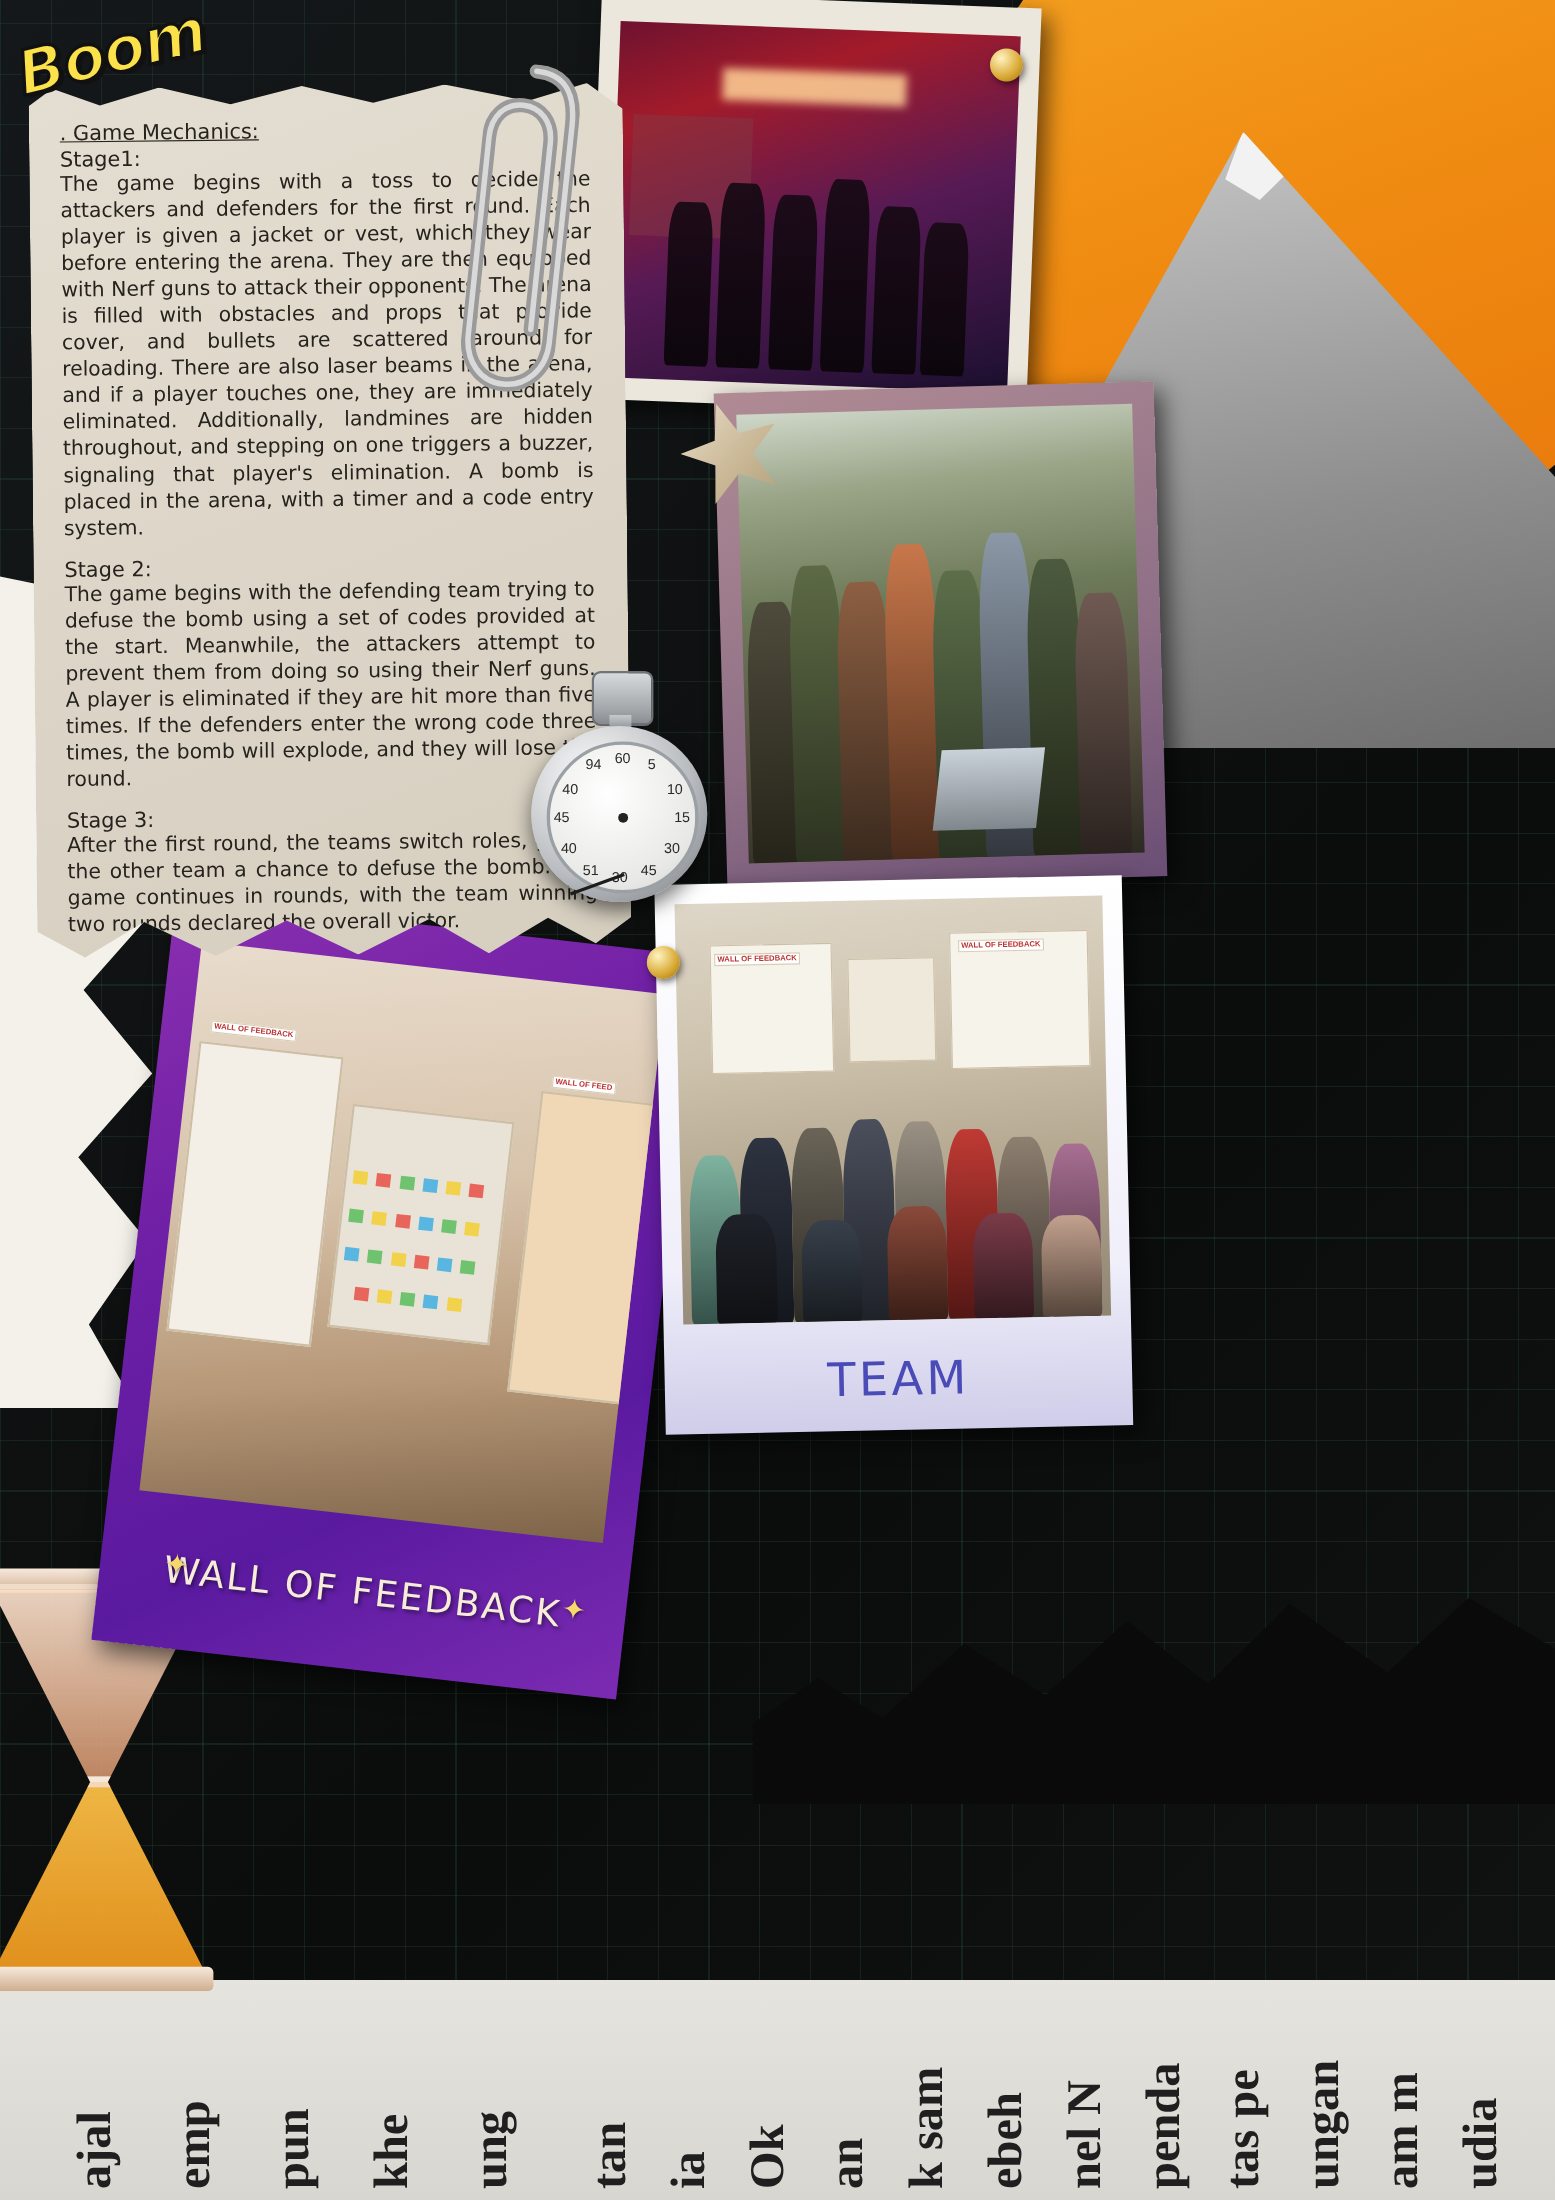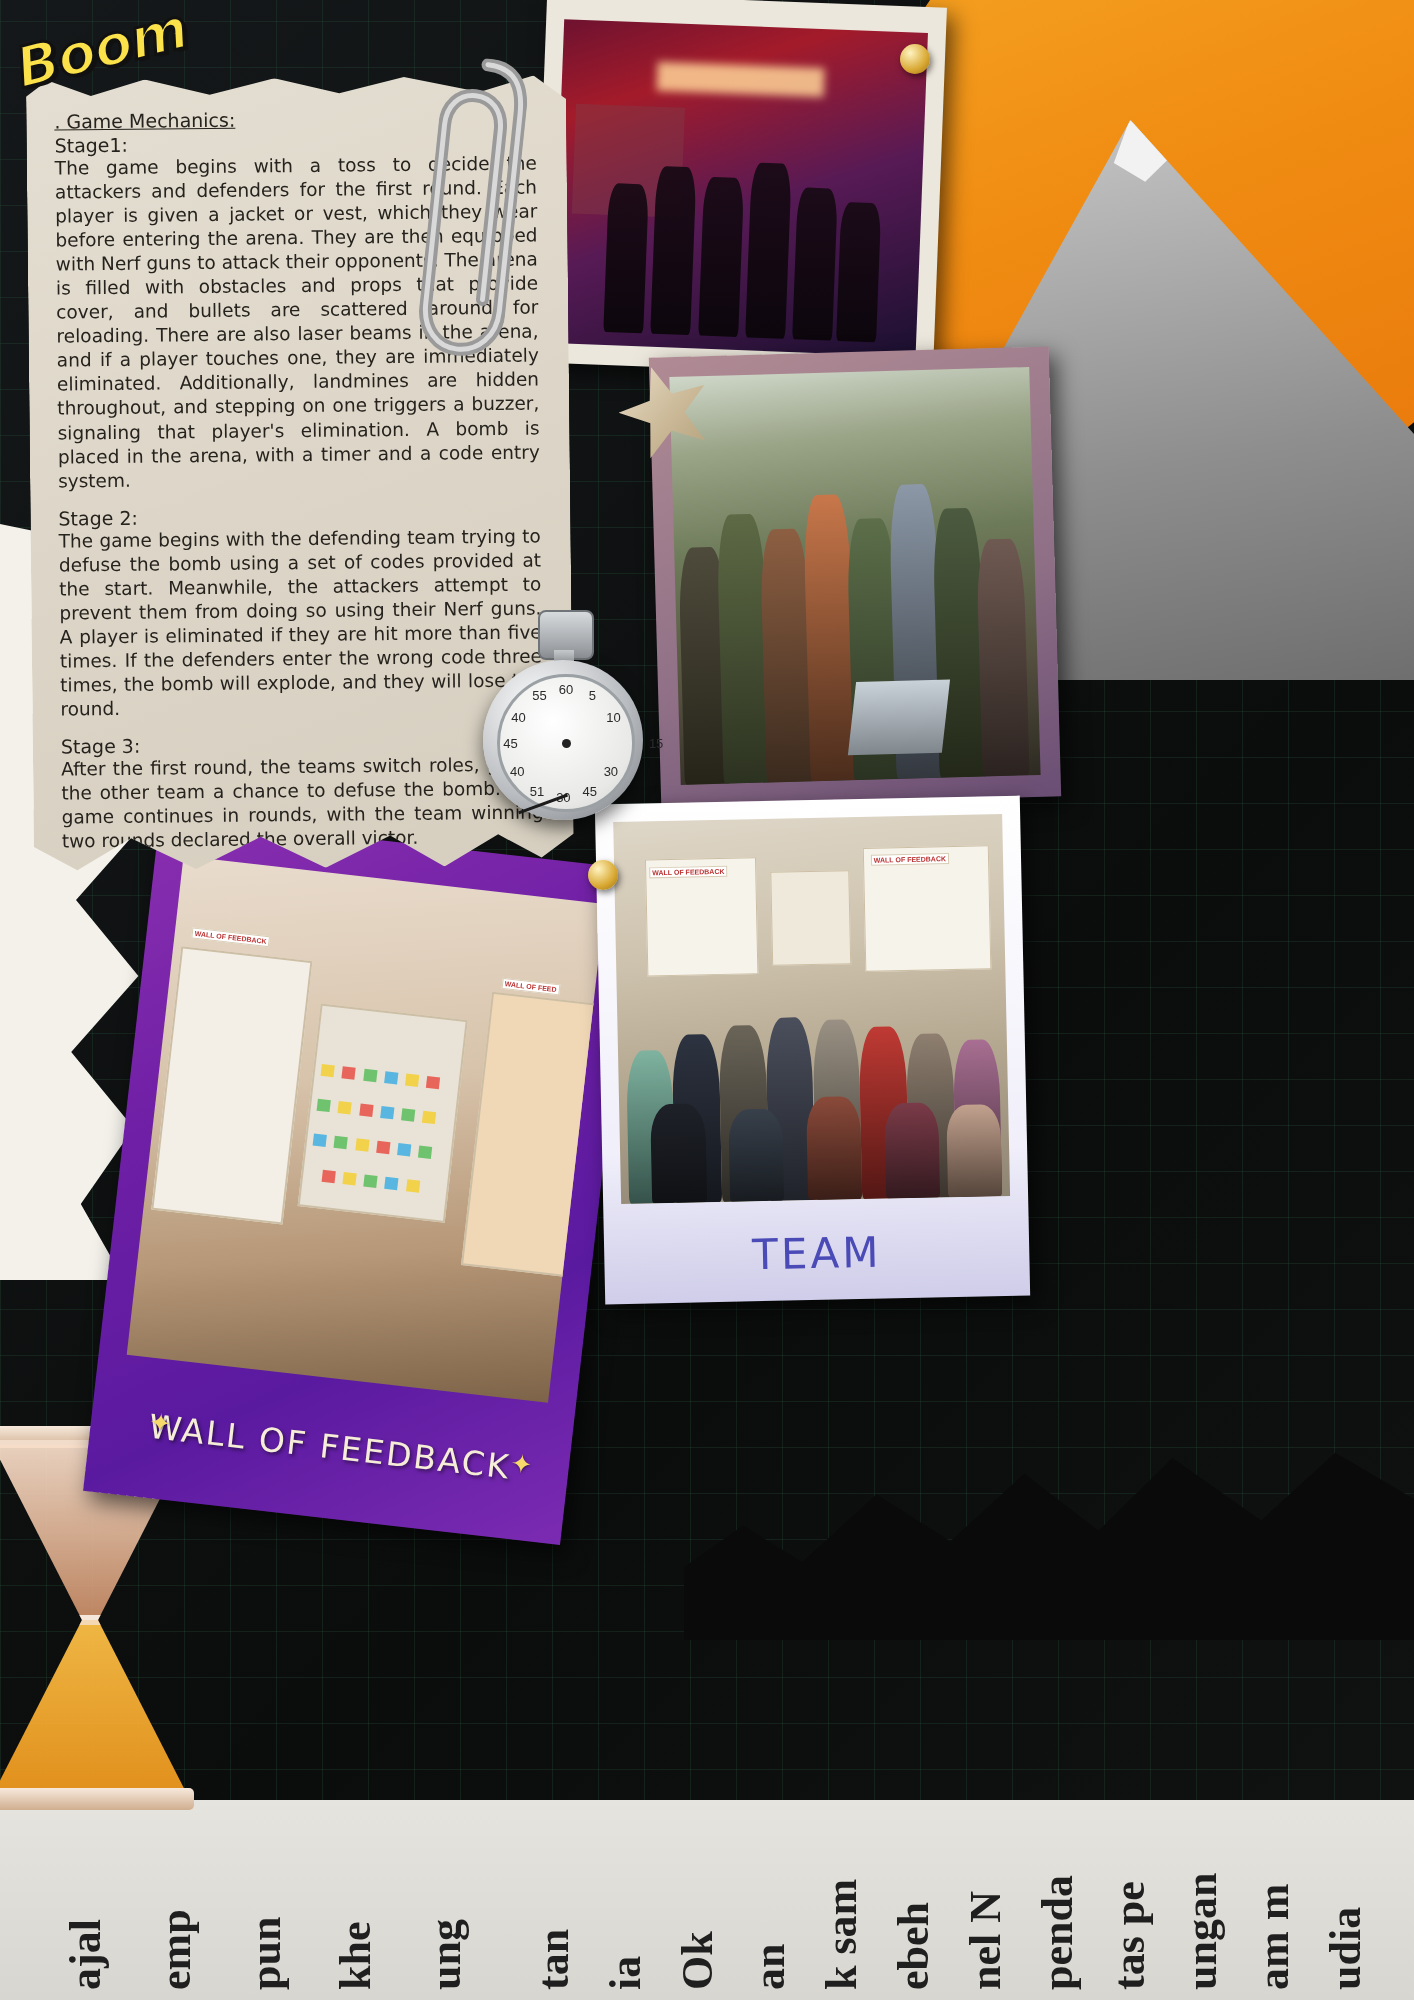--- a/index.html
+++ b/index.html
@@ -499,29 +499,29 @@
     </div>
 
   <div class="watch">
     <div class="crown"></div>
     <div class="stem"></div>
     <div class="body">
       <div class="face">
         <div class="num" style="left:50%;  top:9%;">60</div>
         <div class="num" style="left:70%;  top:14%;">5</div>
         <div class="num" style="left:86%;  top:30%;">10</div>
-        <div class="num" style="left:91%;  top:50%;margin-left:36px;">15</div>
+        <div class="num" style="left:91%;  top:50%;">15</div>
         <div class="num" style="left:84%;  top:71%;">30</div>
         <div class="num" style="left:68%;  top:86%;">45</div>
         <div class="num" style="left:48%;  top:91%;">30</div>
         <div class="num" style="left:28%;  top:86%;">51</div>
         <div class="num" style="left:13%;  top:71%;">40</div>
         <div class="num" style="left:8%;   top:50%;">45</div>
         <div class="num" style="left:14%;  top:30%;">40</div>
-        <div class="num" style="left:30%;  top:14%;">55</div>
+        <div class="num" style="left:30%;  top:14%;">94</div>
         <div class="hand" style="transform:rotate(250deg)"></div>
         <div class="pin"></div>
       </div>
     </div>
   </div>
 
   <div class="photo photo1">
     <div class="inner">
       <div class="p1-glow"></div>
       <div class="p1-wall"></div>

